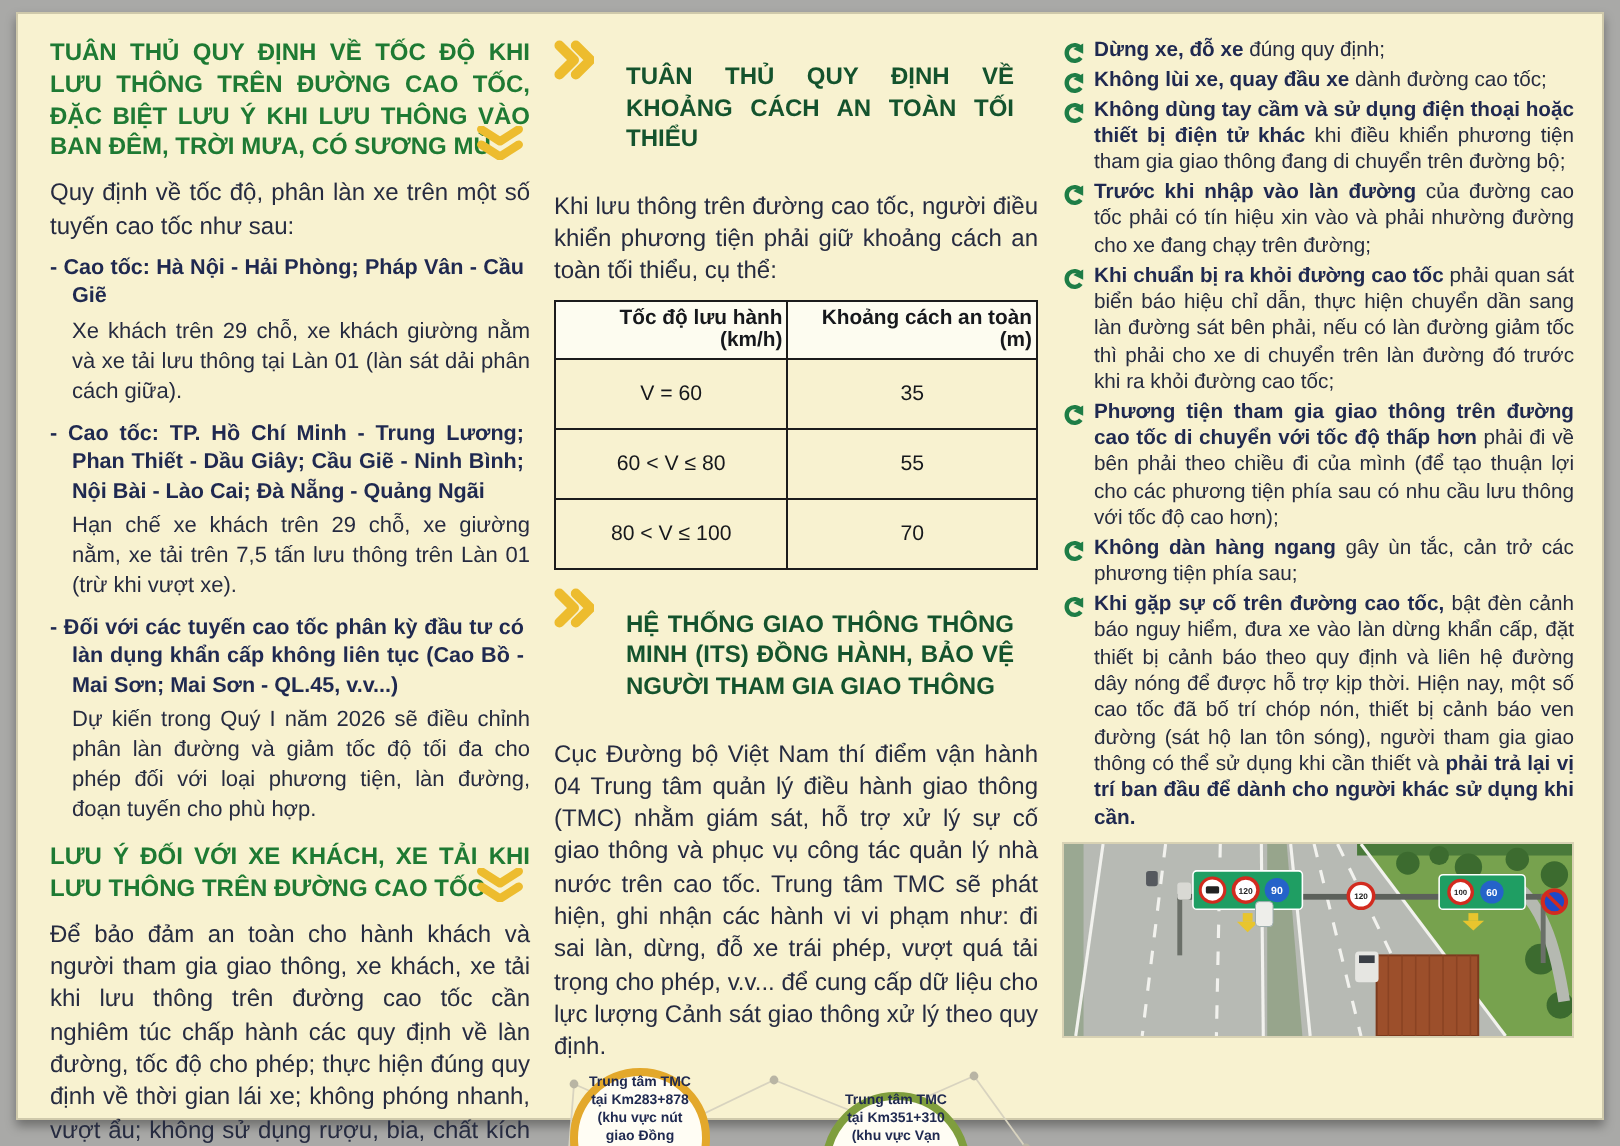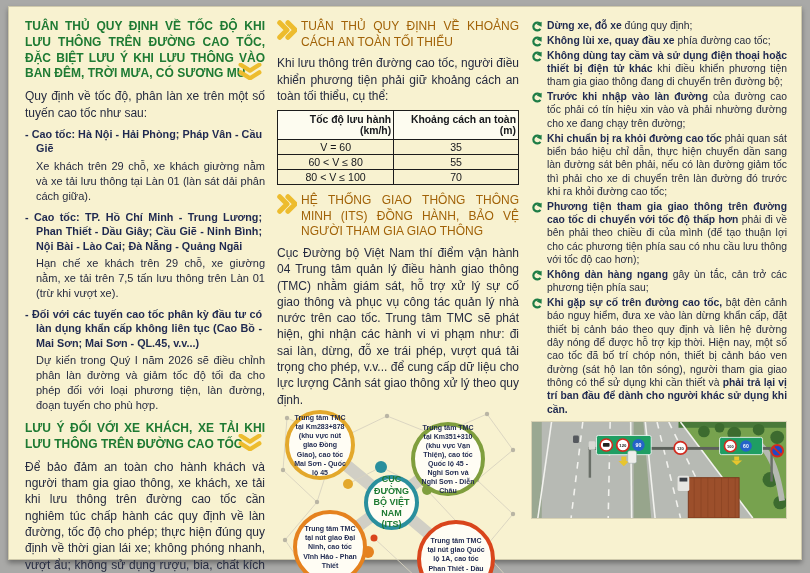--- a/index.html
+++ b/index.html
@@ -35,30 +35,30 @@
   }
   p.lead{
     margin:0 3px 3px 0;color:#1f2950;font-size:10.8px;line-height:1.34;
     font-weight:700;text-align:justify;
     padding-left:11px;text-indent:-11px;
   }
   p.note{margin:0 0 6px 0;padding-left:11px;color:#262b40;font-size:11px;line-height:1.36;text-align:justify;}
   
   .mid-head{display:flex;align-items:flex-start;margin:0 0 5px 0;}
   .mid-head .icon{flex:0 0 24px;margin-top:1px;}
-  .mid-head h2{margin:0;color:#a16207;font-size:12px;line-height:1.3;font-weight:400;text-align:justify;}
+  .mid-head h2{margin:12px;color:#14532d;font-size:12px;line-height:1.3;font-weight:700;text-align:justify;}
   table.dist{
     width:100%;border-collapse:collapse;margin:2px 0 8px 0;
     font-size:10.6px;color:#16181c;
   }
   table.dist th{
     background:#fdfcf0;font-weight:700;padding:3px 2px;border:1.4px solid #1c1c1c;text-align:right;font-size:10.4px;
   }
   table.dist td{
-    padding:1px 2px;border:1.4px solid #1c1c1c;text-align:center;background:transparent;
+    padding:11px 2px;border:1.4px solid #1c1c1c;text-align:center;background:transparent;
   }
   
   .diagram{position:relative;height:192px;margin-top:2px;}
   .mesh{position:absolute;inset:0;}
   .node{
     position:absolute;border-radius:50%;background:#fffdf4;
     display:flex;align-items:center;justify-content:center;text-align:center;
     box-sizing:border-box;border:4px solid #ccc;
     font-weight:700;color:#1f2950;font-size:7px;line-height:1.3;
     padding:5px;z-index:2;
@@ -239,21 +239,21 @@
               <path d="M12 4 A5 5 0 1 0 12 10" fill="none" stroke="#1e7d46" stroke-width="2.8"></path>
               <polygon points="13.5,1 7.2,4.4 13.5,7.4" fill="#1e7d46"></polygon>
             </svg></span>
         <b data-name="item-lead">Dừng xe, đỗ xe</b><span data-name="item-rest"> đúng quy định;</span><b data-name="item-bold-end"></b>
       </li>
       <li data-name="list-item">
         <span class="bullet" data-name="circular-arrow-bullet-icon"><svg width="11" height="11" viewBox="0 0 14 14">
               <path d="M12 4 A5 5 0 1 0 12 10" fill="none" stroke="#1e7d46" stroke-width="2.8"></path>
               <polygon points="13.5,1 7.2,4.4 13.5,7.4" fill="#1e7d46"></polygon>
             </svg></span>
-        <b data-name="item-lead">Không lùi xe, quay đầu xe</b><span data-name="item-rest"> phía đường cao tốc;</span><b data-name="item-bold-end"></b>
+        <b data-name="item-lead">Không lùi xe, quay đầu xe</b><span data-name="item-rest"> dành đường cao tốc;</span><b data-name="item-bold-end"></b>
       </li>
       <li data-name="list-item">
         <span class="bullet" data-name="circular-arrow-bullet-icon"><svg width="11" height="11" viewBox="0 0 14 14">
               <path d="M12 4 A5 5 0 1 0 12 10" fill="none" stroke="#1e7d46" stroke-width="2.8"></path>
               <polygon points="13.5,1 7.2,4.4 13.5,7.4" fill="#1e7d46"></polygon>
             </svg></span>
         <b data-name="item-lead">Không dùng tay cầm và sử dụng điện thoại hoặc thiết bị điện tử khác</b><span data-name="item-rest"> khi điều khiển phương tiện tham gia giao thông đang di chuyển trên đường bộ;</span><b data-name="item-bold-end"></b>
       </li>
       <li data-name="list-item">
         <span class="bullet" data-name="circular-arrow-bullet-icon"><svg width="11" height="11" viewBox="0 0 14 14">

